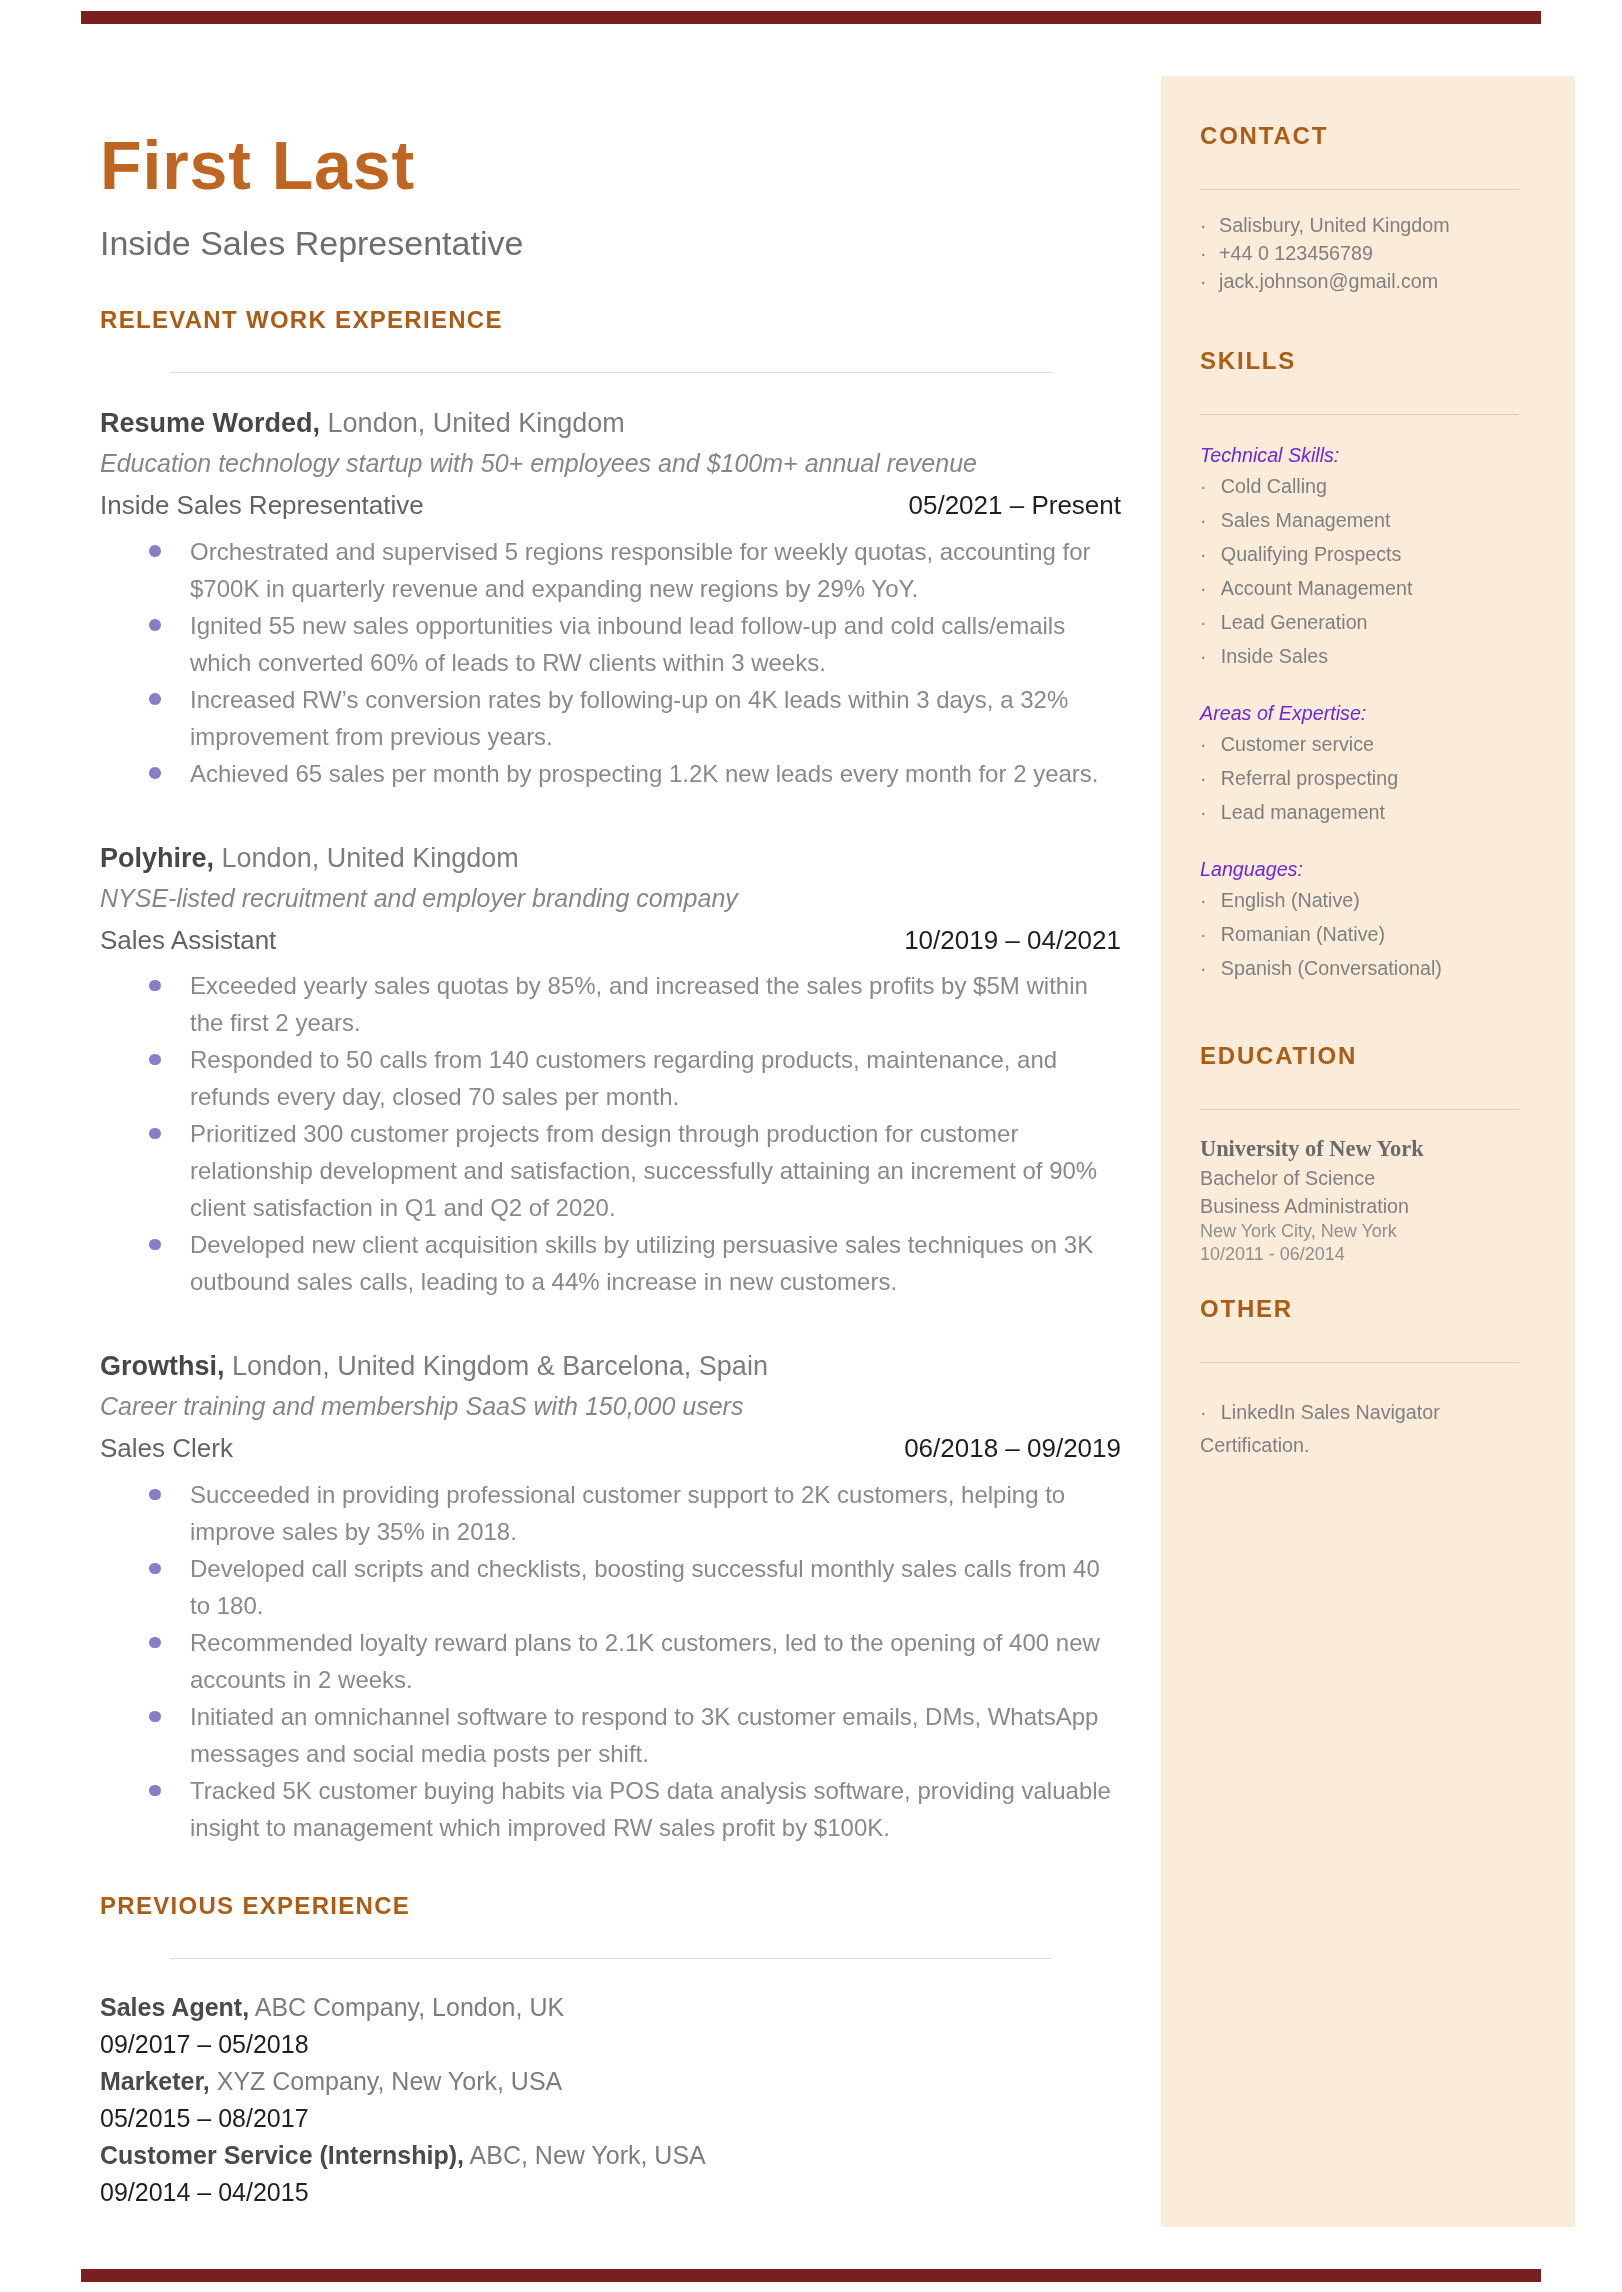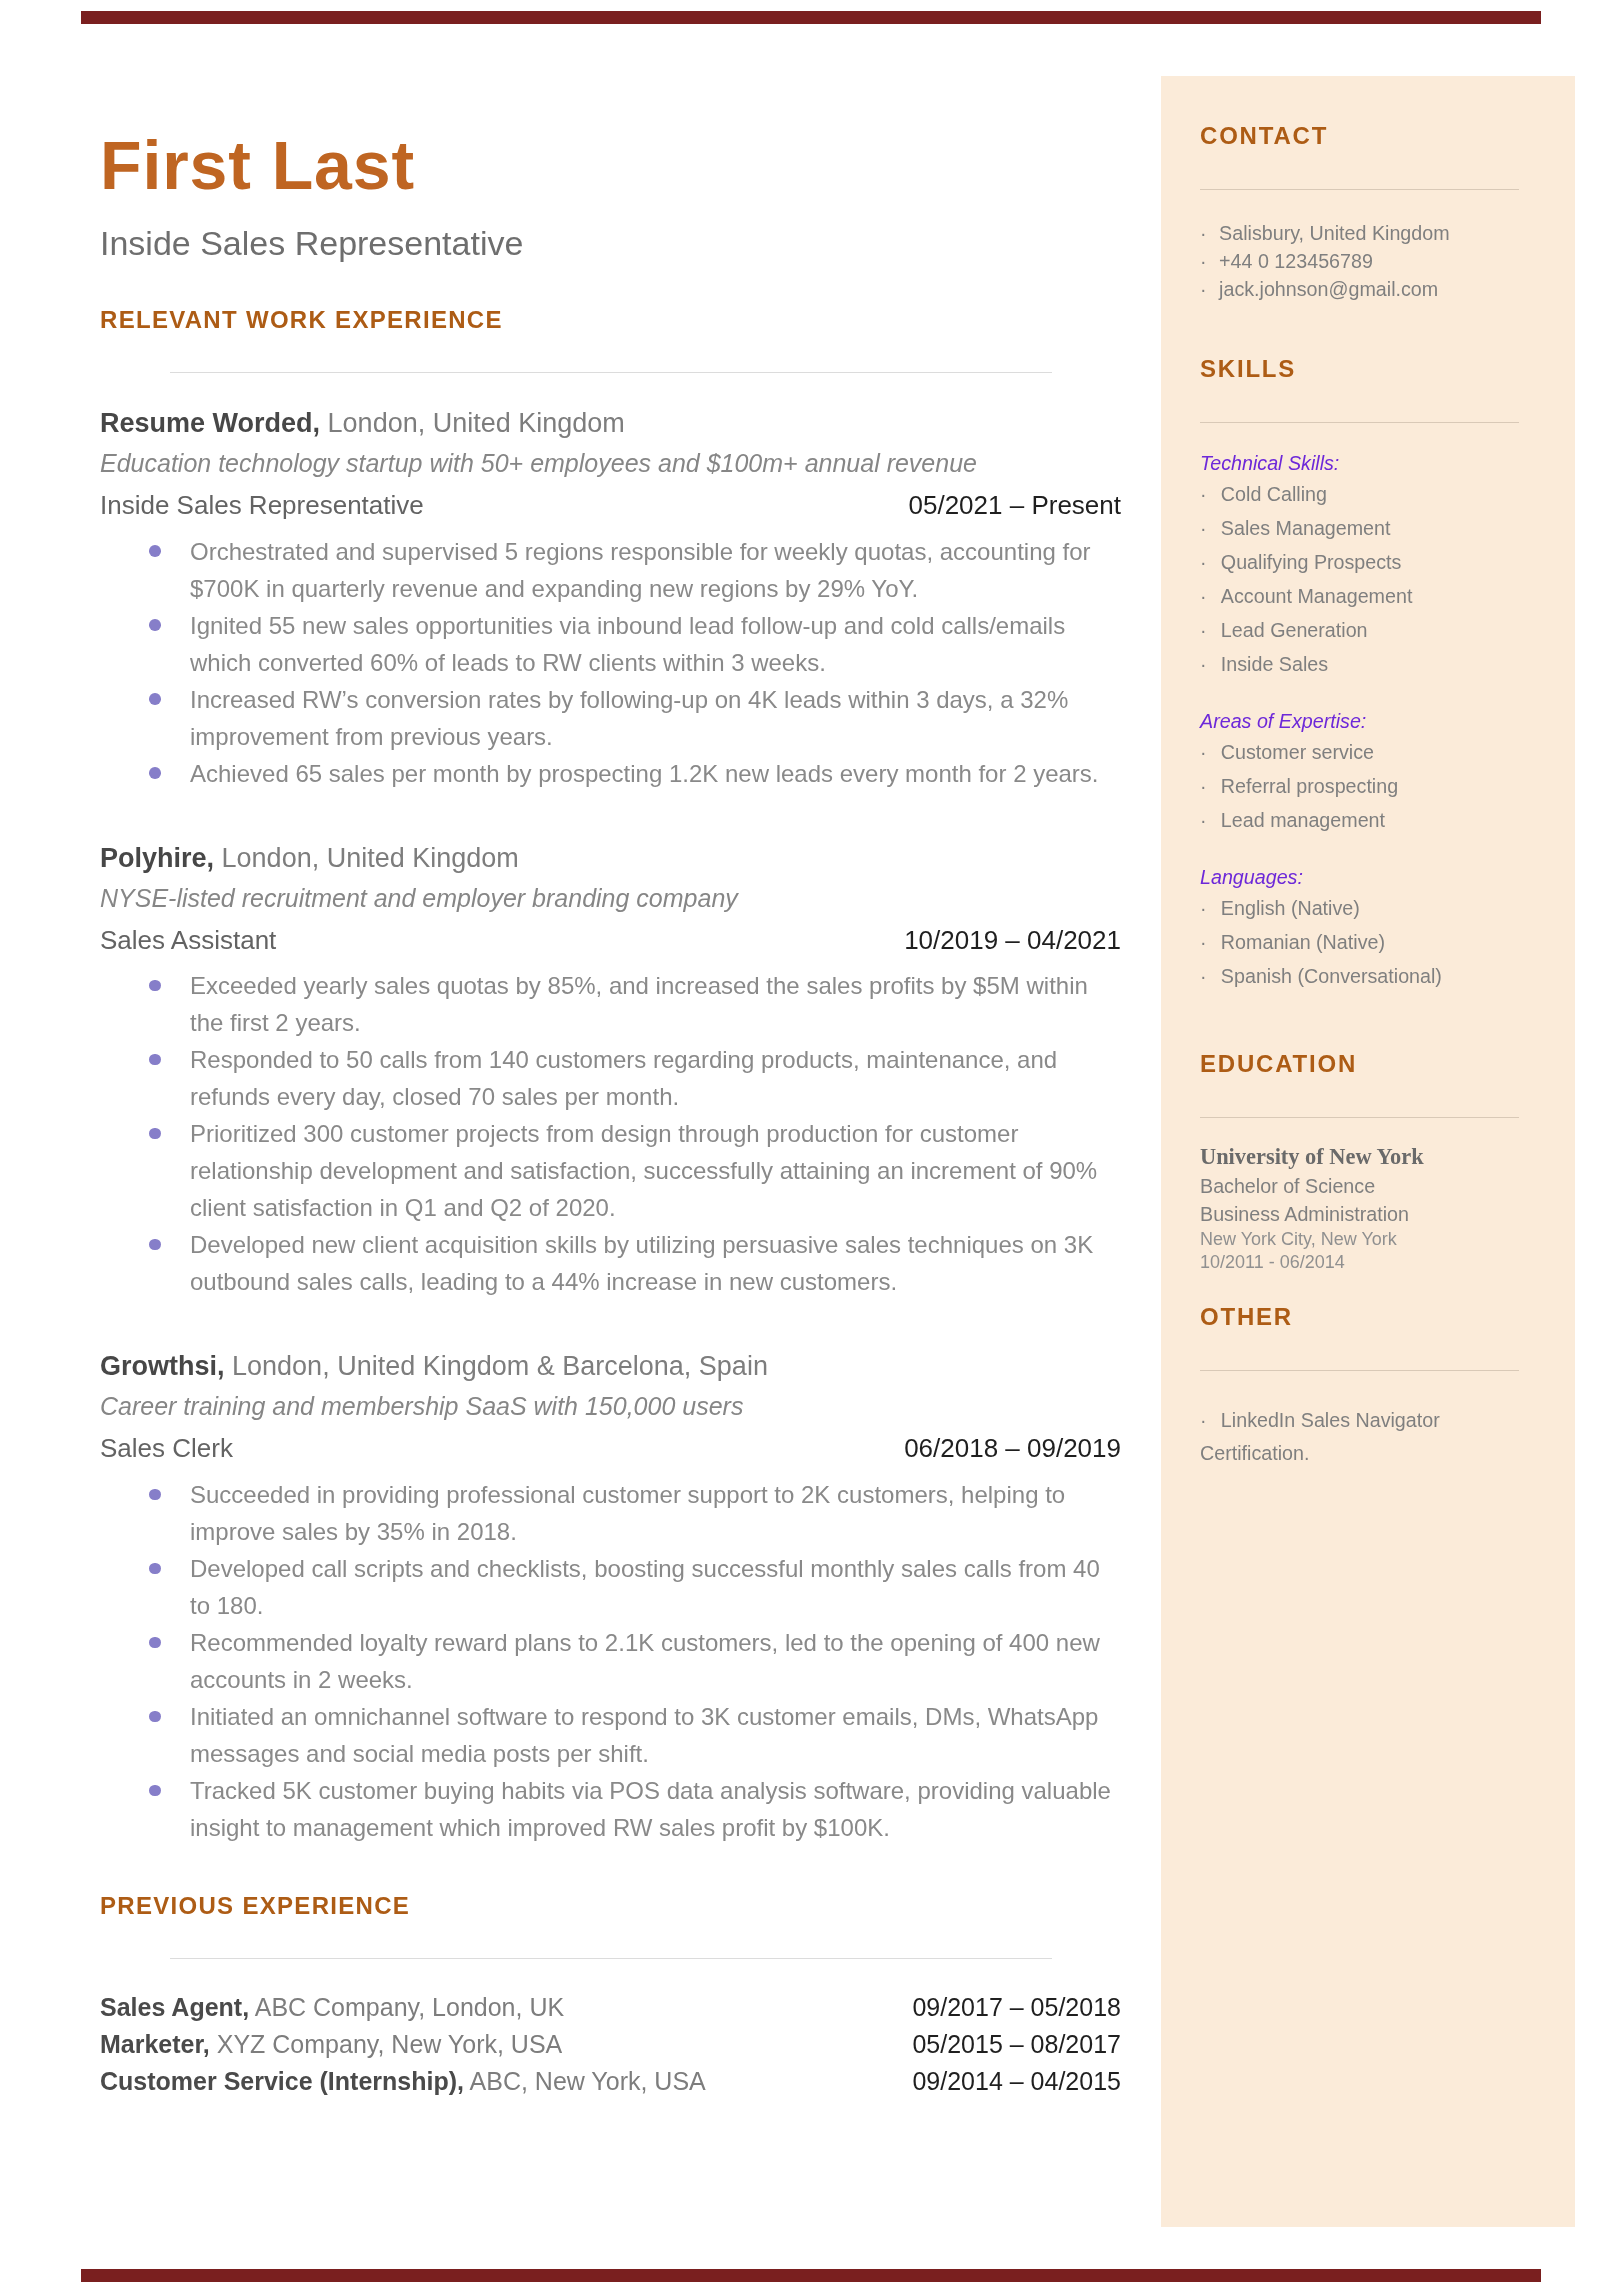--- a/index.html
+++ b/index.html
@@ -27,33 +27,33 @@
   ul.bullets{margin:11.6px 0 0 0;padding:0;list-style:none;}
   ul.bullets li{
     position:relative;padding-left:90px;font-size:24px;line-height:37px;color:#898989;
   }
   ul.bullets li::before{
     content:"";position:absolute;left:49px;top:12.5px;width:11.6px;height:11.6px;border-radius:50%;background:#867ec9;
   }
   .job{margin-top:0;}
   .job + .job{margin-top:50px;}
   .prev-rows{margin-top:30px;}
-  .prev-row{display:flex;justify-content:space-between;font-size:25px;line-height:37px;}
+  .prev-row{display:flex;justify-content:space-between;font-size:25px;line-height:37px;flex-direction:column;}
   .prev-row .left{color:#7d7d7d;}
   .prev-row .left .r{font-weight:bold;color:#4a4a4a;}
   .prev-row .dates{color:#1f1f1f;}
 
   
   .sidebar{
     position:absolute;left:1161px;top:76px;width:414px;height:2151px;background:#fbebd9;
     box-sizing:border-box;padding:45px 56px 0 39px;
   }
   .side-header{font-size:24px;line-height:29px;font-weight:bold;color:#ad5c15;letter-spacing:1.8px;}
   .hr-side{margin-top:39px;border:none;border-top:1.8px solid #d9c9b7;height:0;}
-  .side-list{margin-top:29px;}
+  .side-list{margin-top:21px;}
   .side-item{font-size:19.7px;line-height:28px;color:#7f7f7f;}
   .side-item::before{content:"·";margin-right:12.5px;color:#7f7f7f;}
   .skills-group{margin-top:27px;}
   .group-label{font-size:19.7px;line-height:27px;font-style:italic;color:#6d28d9;}
   .skill-item{font-size:19.7px;line-height:34px;color:#7f7f7f;}
   .skill-item::before{content:"·";margin-right:14.3px;}
   .hdr-skills{margin-top:51px;}
   .hdr-education{margin-top:56px;}
   .hdr-other{margin-top:28px;}
   .edu-school{margin-top:24px;font-size:22.4px;line-height:30px;font-weight:bold;color:#6a6a6a;font-family:Liberation Serif, serif;}

